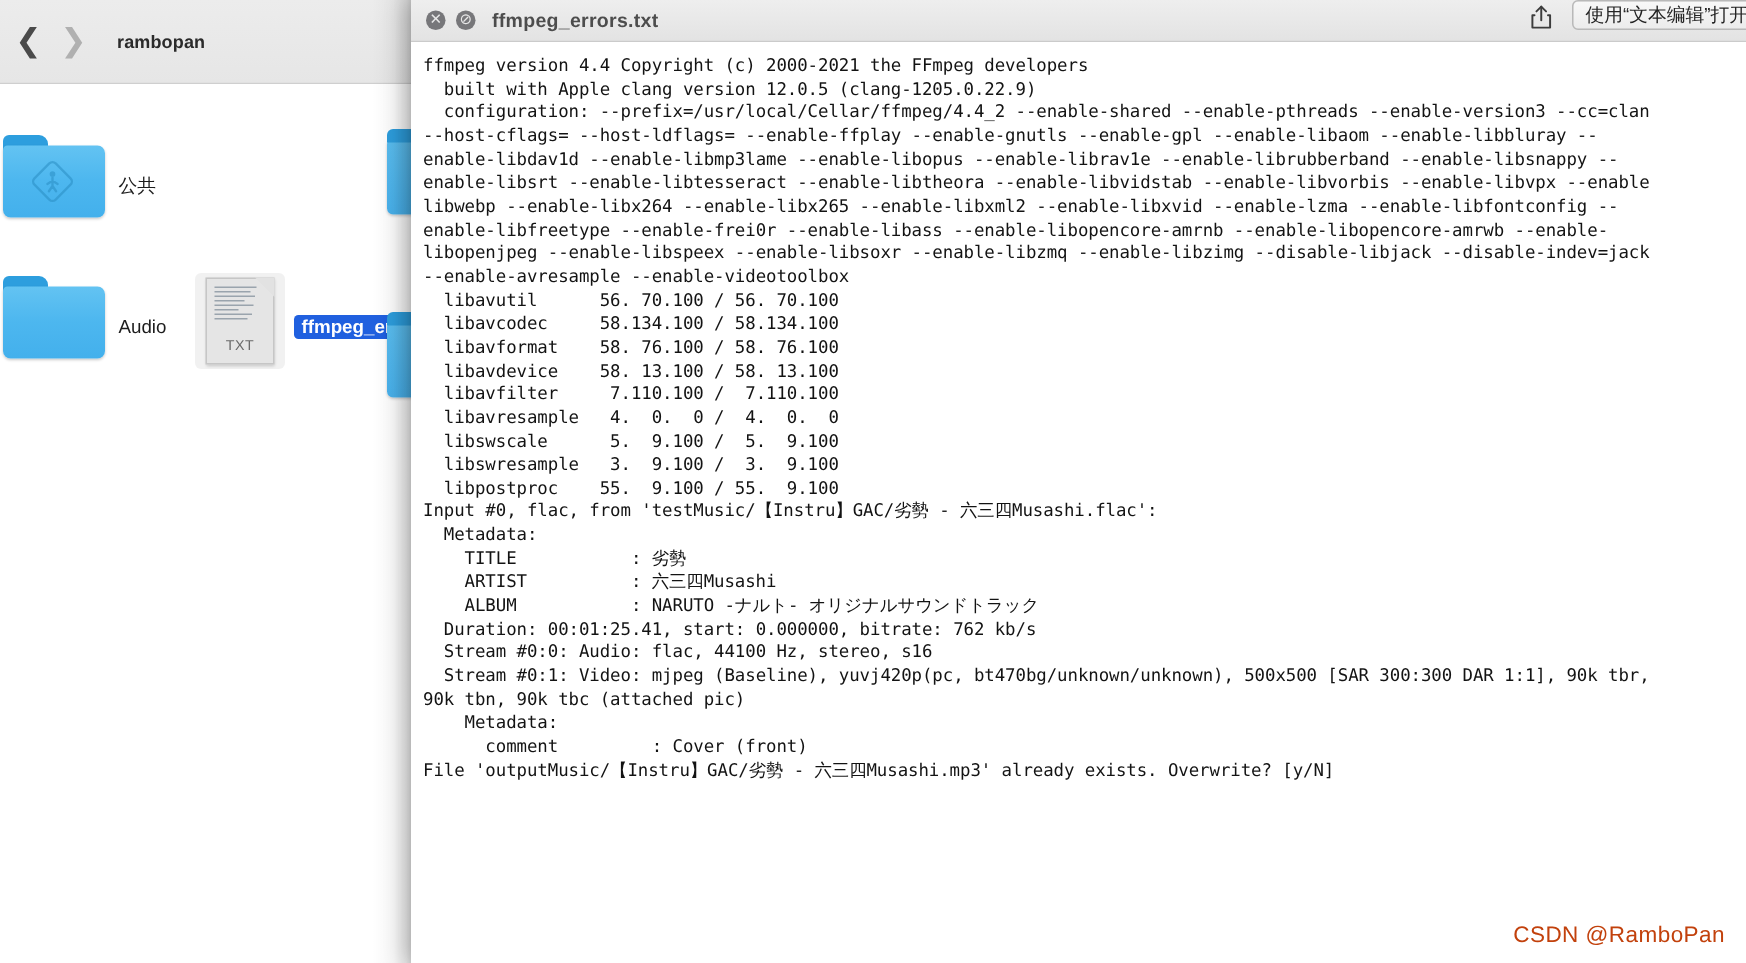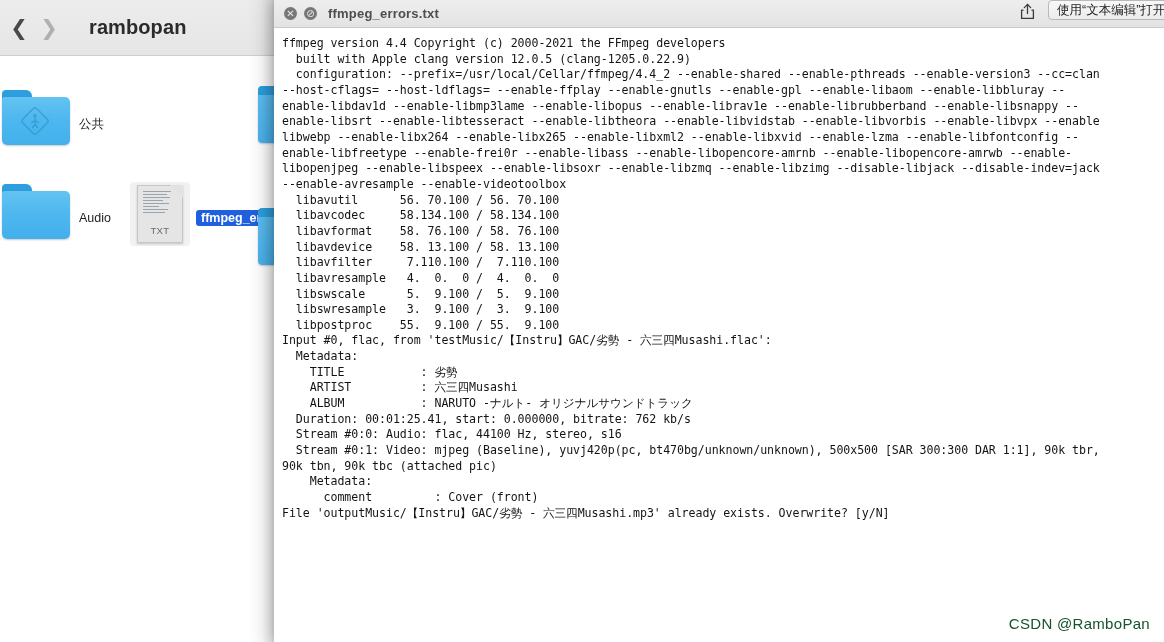--- a/index.html
+++ b/index.html
@@ -27,22 +27,22 @@
   }
   .nav-arrow {
     width: 30px; height: 30px;
     display: flex; align-items: center; justify-content: center;
     color: #4a4a4a; font-size: 21px; line-height: 1;
     font-family: "Liberation Sans", sans-serif;
   }
   .nav-arrow.disabled { color: #b0b0b0; }
   #finder-nav { display: flex; margin-left: 4px; }
   #finder-title {
-    margin-left: 25px;
-    font-size: 20px; font-weight: bold; color: #2b2b2b;
+    margin-left: 14px;
+    font-size: 12px; font-weight: bold; color: #2b2b2b;
     letter-spacing: 0.1px;
   }
   #finder-shadow-right {
     position: absolute; right: 0; top: 0; width: 26px; height: 642px;
     background: linear-gradient(to right, rgba(0,0,0,0) 0%, rgba(0,0,0,0.035) 55%, rgba(0,0,0,0.10) 88%, rgba(0,0,0,0.16) 100%);
     pointer-events: none;
   }
 
   #icon-grid {
     position: absolute; left: 0; top: 56px;
@@ -186,21 +186,21 @@
     font-family: "DejaVu Sans Mono", "Liberation Mono", monospace;
     font-size: 11.6px;
     line-height: 15.65px;
     color: #131313;
     white-space: pre;
     letter-spacing: -0.05px;
   }
 
   #watermark {
     position: absolute; right: 14px; bottom: 10px;
-    font-size: 15px; color: #14532d;
+    font-size: 15px; color: #c2410c;
     font-family: "Liberation Sans", sans-serif;
     letter-spacing: 0.3px;
     user-select: none;
   }
 </style>
 </head>
 <body>
 
 <div id="root">
 

